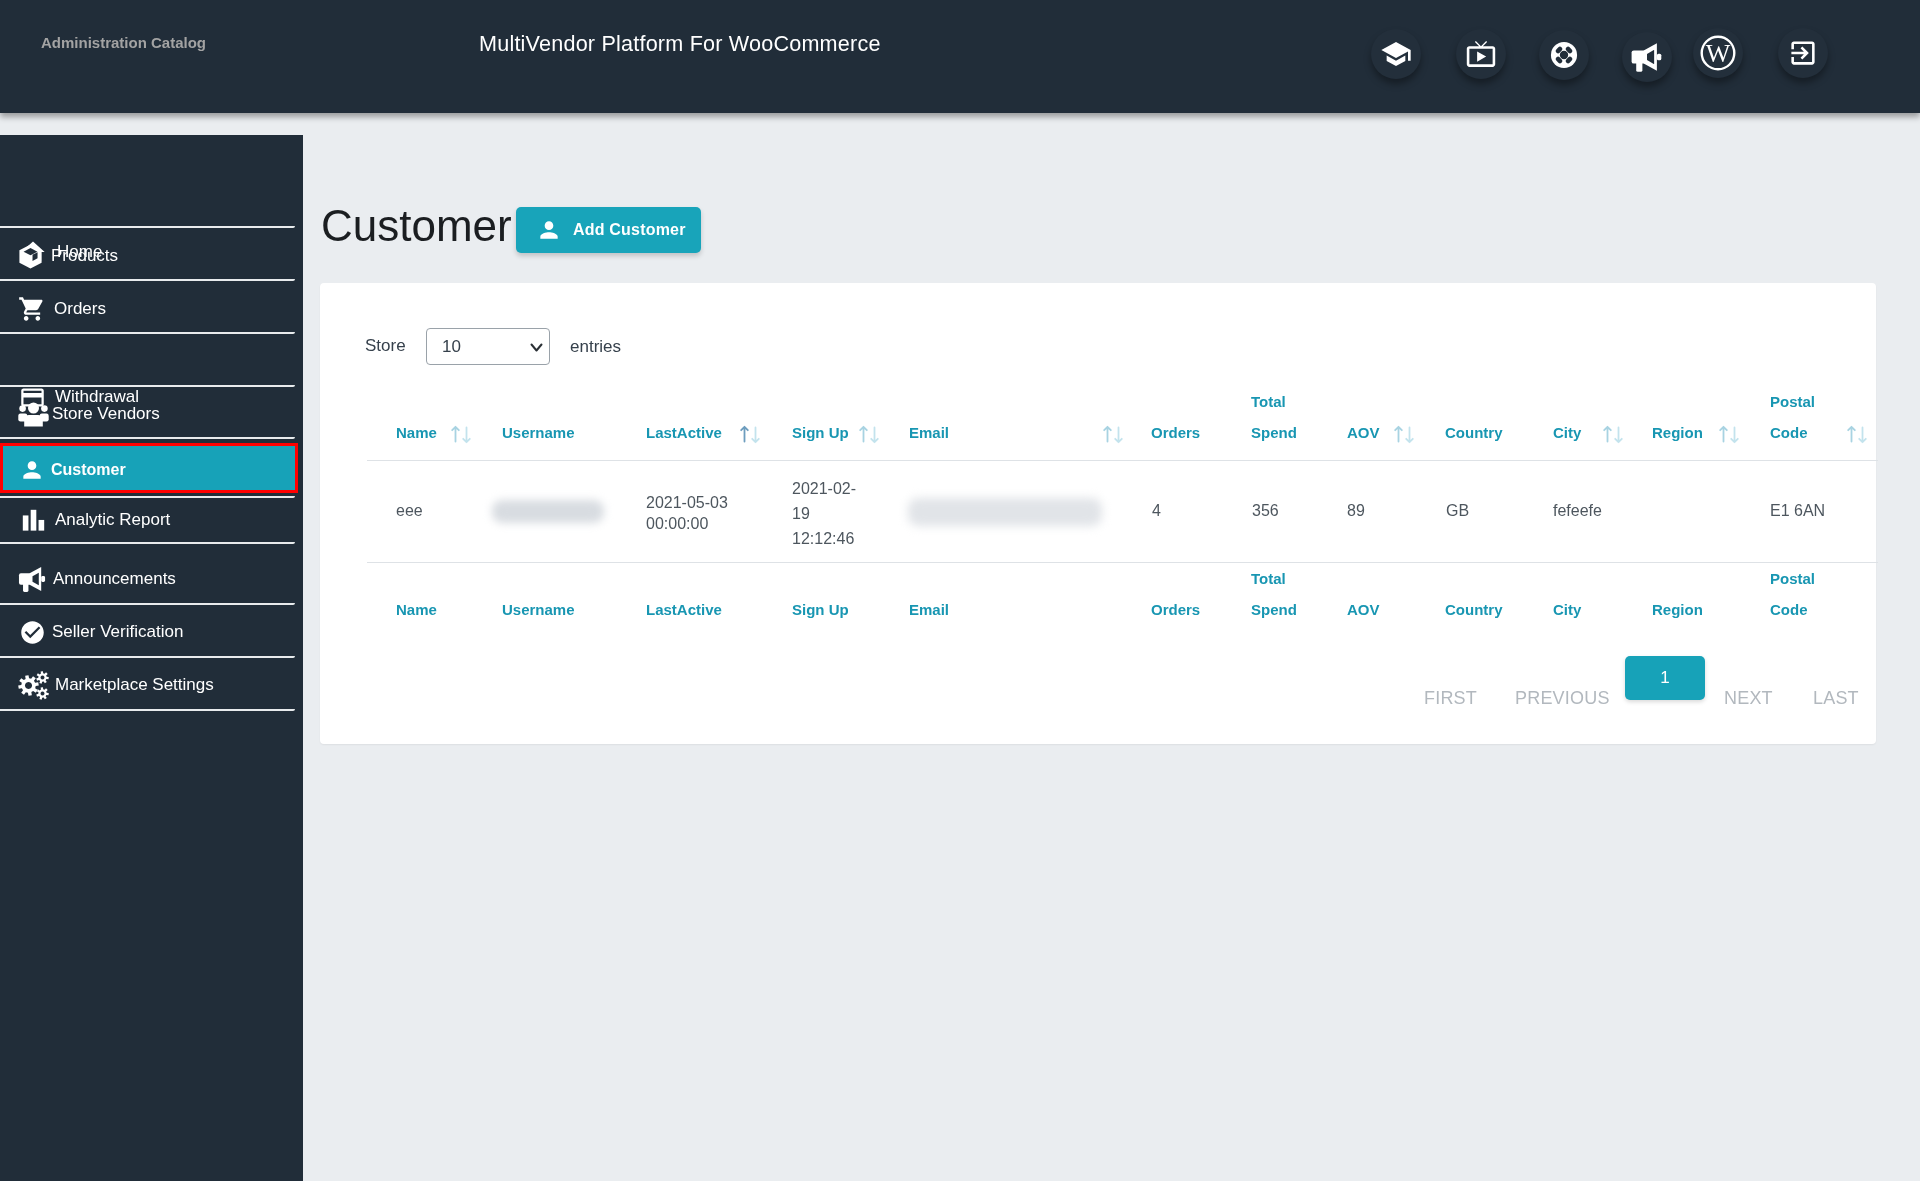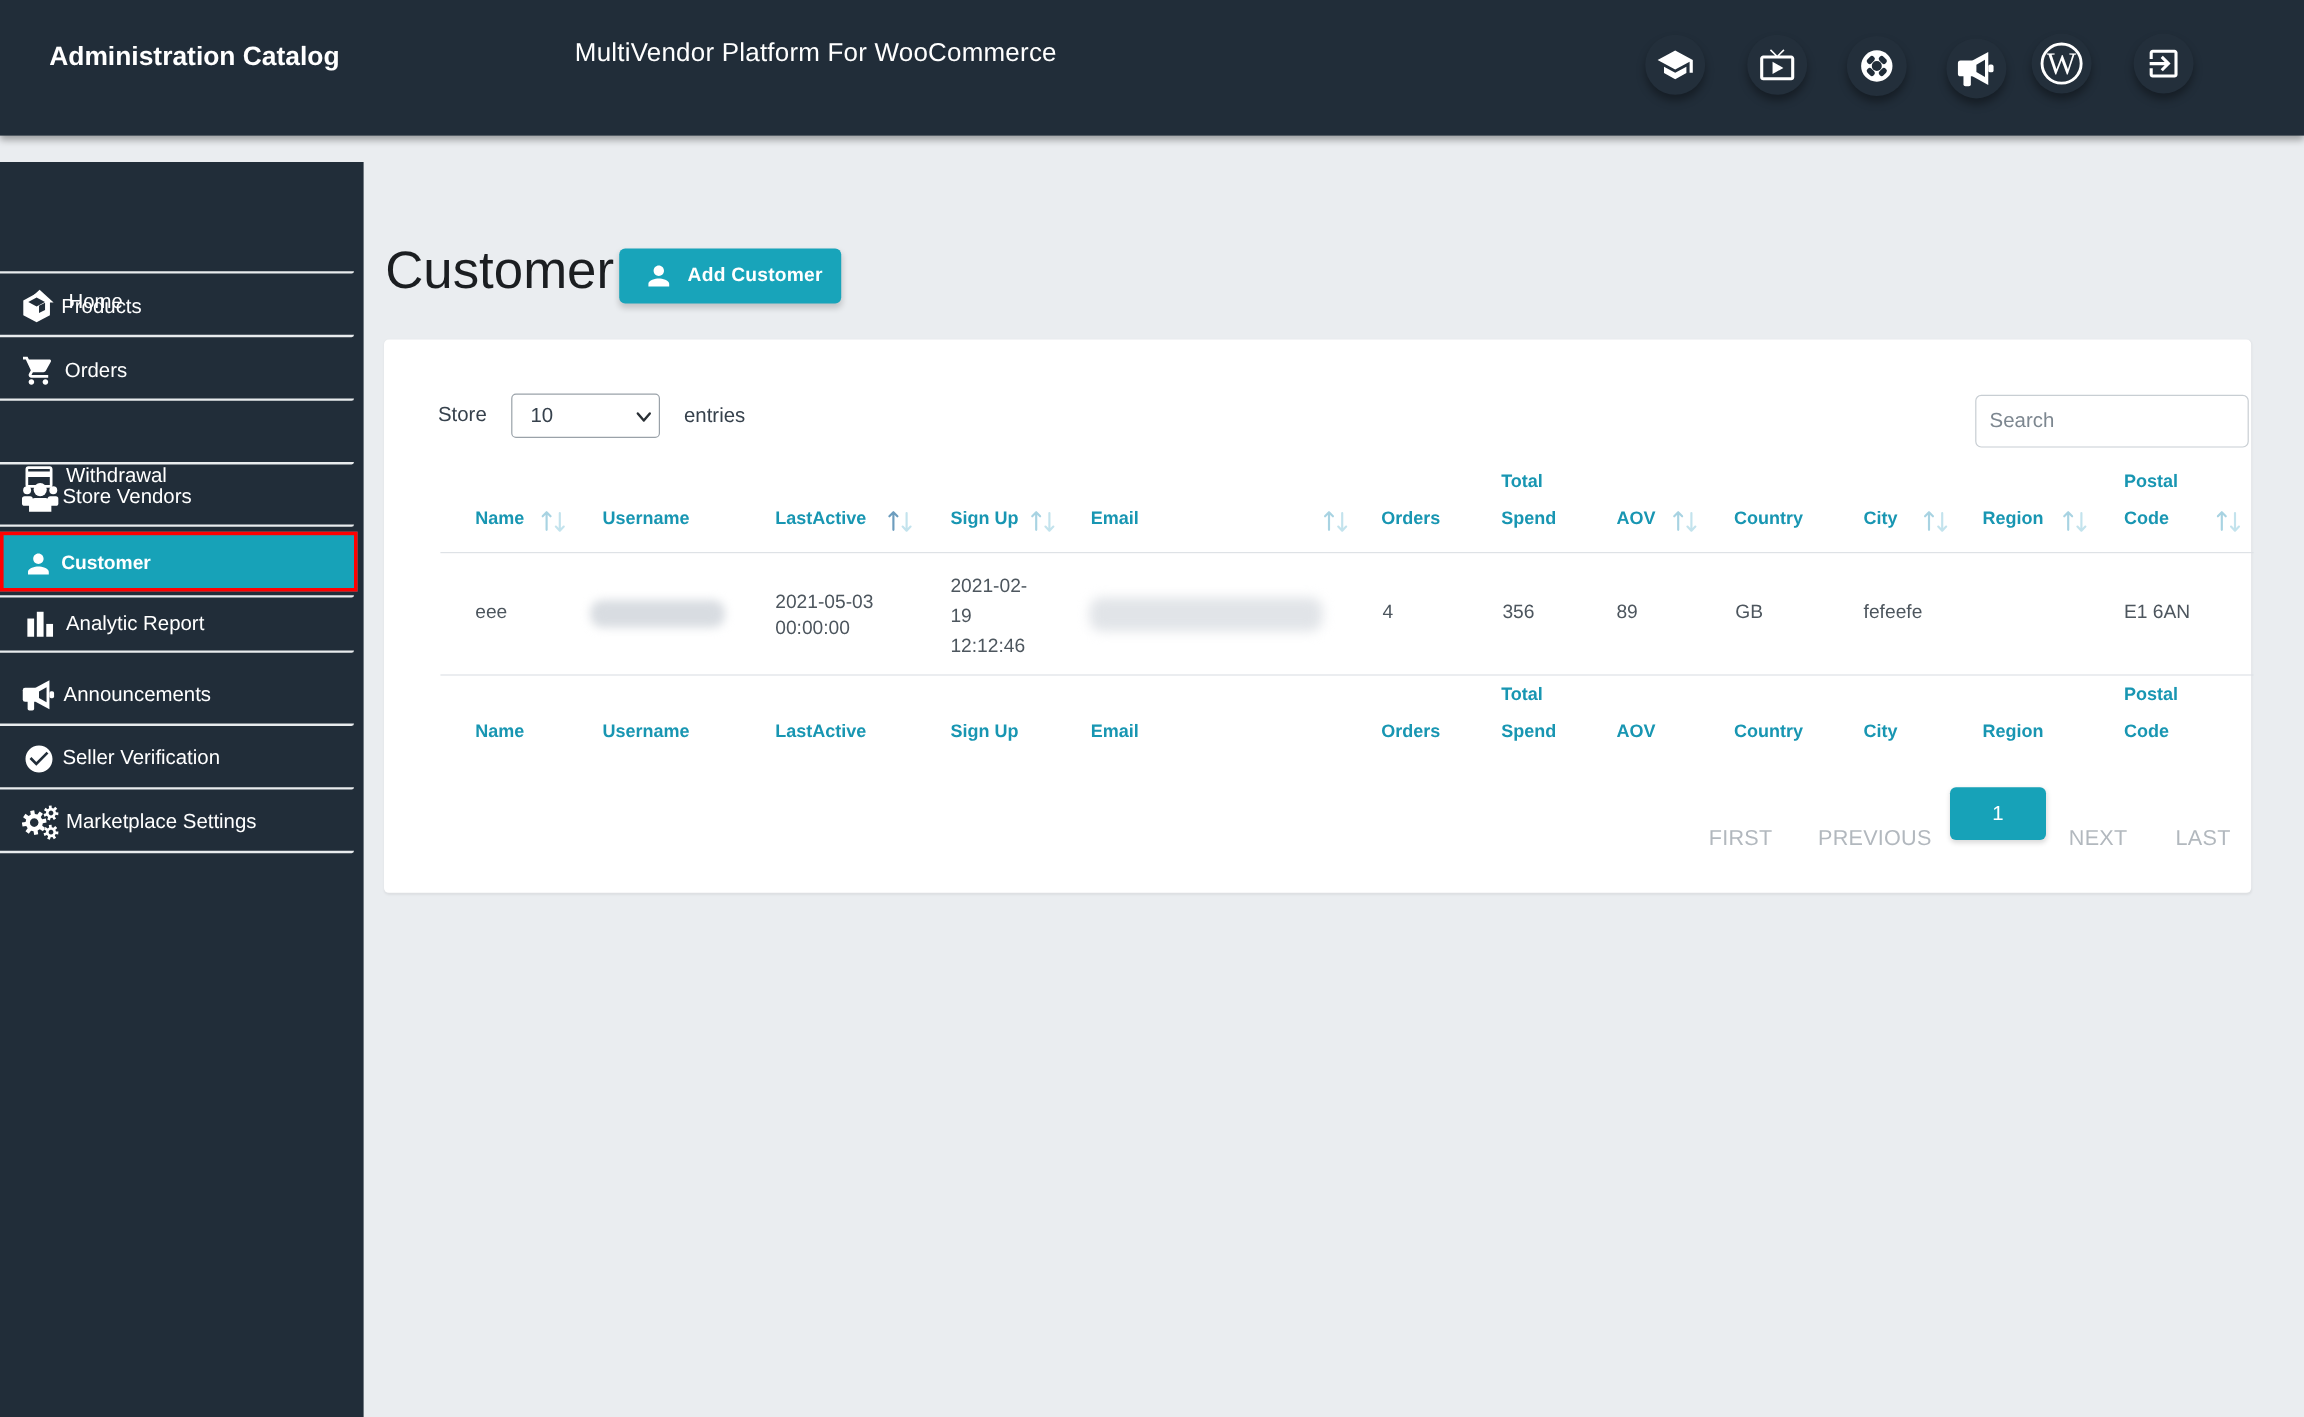--- a/index.html
+++ b/index.html
@@ -3,21 +3,21 @@
 <meta charset="utf-8">
 <style>
   * { margin:0; padding:0; box-sizing:border-box; }
   html,body { width:1920px; height:1181px; overflow:hidden; }
   body { font-family:"Liberation Sans", sans-serif; background:#eaedf0; position:relative; }
   .abs { position:absolute; }
 
   
   .topbar { position:absolute; left:0; top:0; width:1920px; height:113px; background:#212d39;
             box-shadow:0 4px 6px rgba(0,0,0,0.35); z-index:5; }
-  .brand { position:absolute; left:41px; top:34px; font-size:22px; font-weight:bold; color:#ffffff; }
+  .brand { position:absolute; left:41px; top:34px; font-size:15px; font-weight:bold; color:#a3a3a3; }
   .toptitle { position:absolute; left:479px; top:31px; font-size:21.6px; color:#fff; letter-spacing:0.2px; }
   .cbtn { position:absolute; width:50px; height:50px; border-radius:50%; background:#232f3b;
           box-shadow:0 5px 7px rgba(0,0,0,0.35); }
   .cbtn svg { position:absolute; left:50%; top:50%; transform:translate(-50%,-50%); }
 
   
   .sidebar { position:absolute; left:0; top:135px; width:303px; height:1046px; background:#212d39; z-index:4; }
   .sep { position:absolute; left:0; width:295px; height:2px; background:#e8ebed; border-radius:0 0 14px 0; }
   .mitem { position:absolute; left:0; width:303px; color:#fff; font-size:17px; }
   .mitem svg { position:absolute; }
@@ -209,23 +209,20 @@
 
 <div class="card">
   <div class="t ctrl" style="left:45px;top:53px;">Store</div>
   <div class="selbox">
     <div class="v">10</div>
     <svg style="position:absolute;right:6px;top:14px;" width="13" height="9" viewBox="0 0 13 9">
         <path d="M1.5 1.5 6.5 7.5l5-6" fill="none" stroke="#2a3035" stroke-width="2" stroke-linecap="round" stroke-linejoin="round"></path>
       </svg>
   </div>
   <div class="t ctrl" style="left:250px;top:54px;">entries</div>
-  <div class="searchbox">
-      <div class="ph">Search</div>
-    </div>
 
   <div class="t th" style="left:76px;top:141px;">Name</div>
   <svg class="abs" style="left:131px;top:141px;" width="22" height="21" viewBox="0 0 22 21">
       <g fill="none" stroke-linecap="round" stroke-linejoin="round">
         <path d="M4.5 17.5V3M1.2 6.2 4.5 2.8 7.8 6.2" stroke="#a8d3e2" stroke-width="1.8"></path>
         <path d="M15.5 3.5V18M12.2 14.8 15.5 18.2 18.8 14.8" stroke="#c3e3ed" stroke-width="1.8"></path>
       </g>
     </svg>
   <div class="t th" style="left:182px;top:141px;">Username</div>
   <div class="t th" style="left:326px;top:141px;">LastActive</div>

